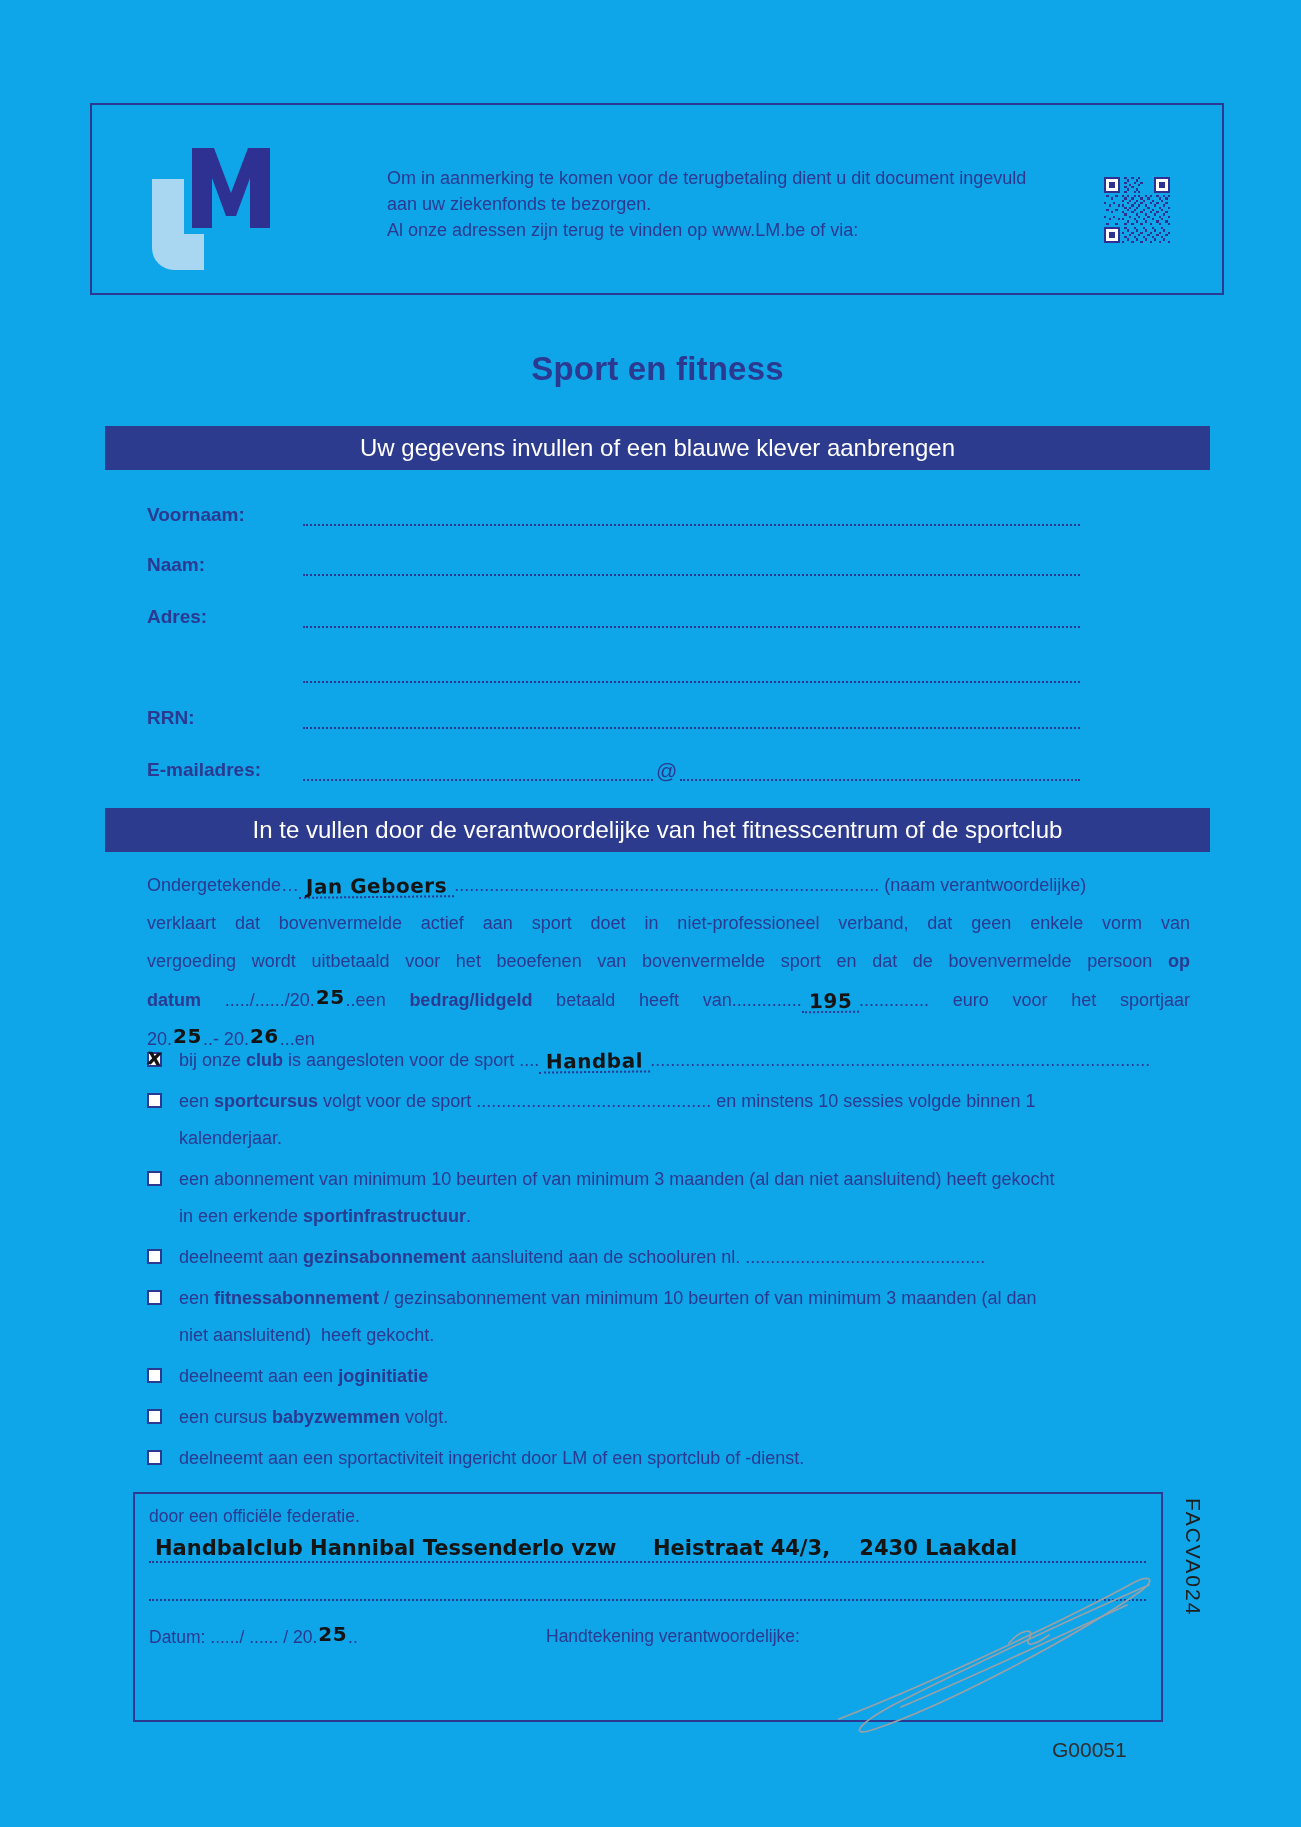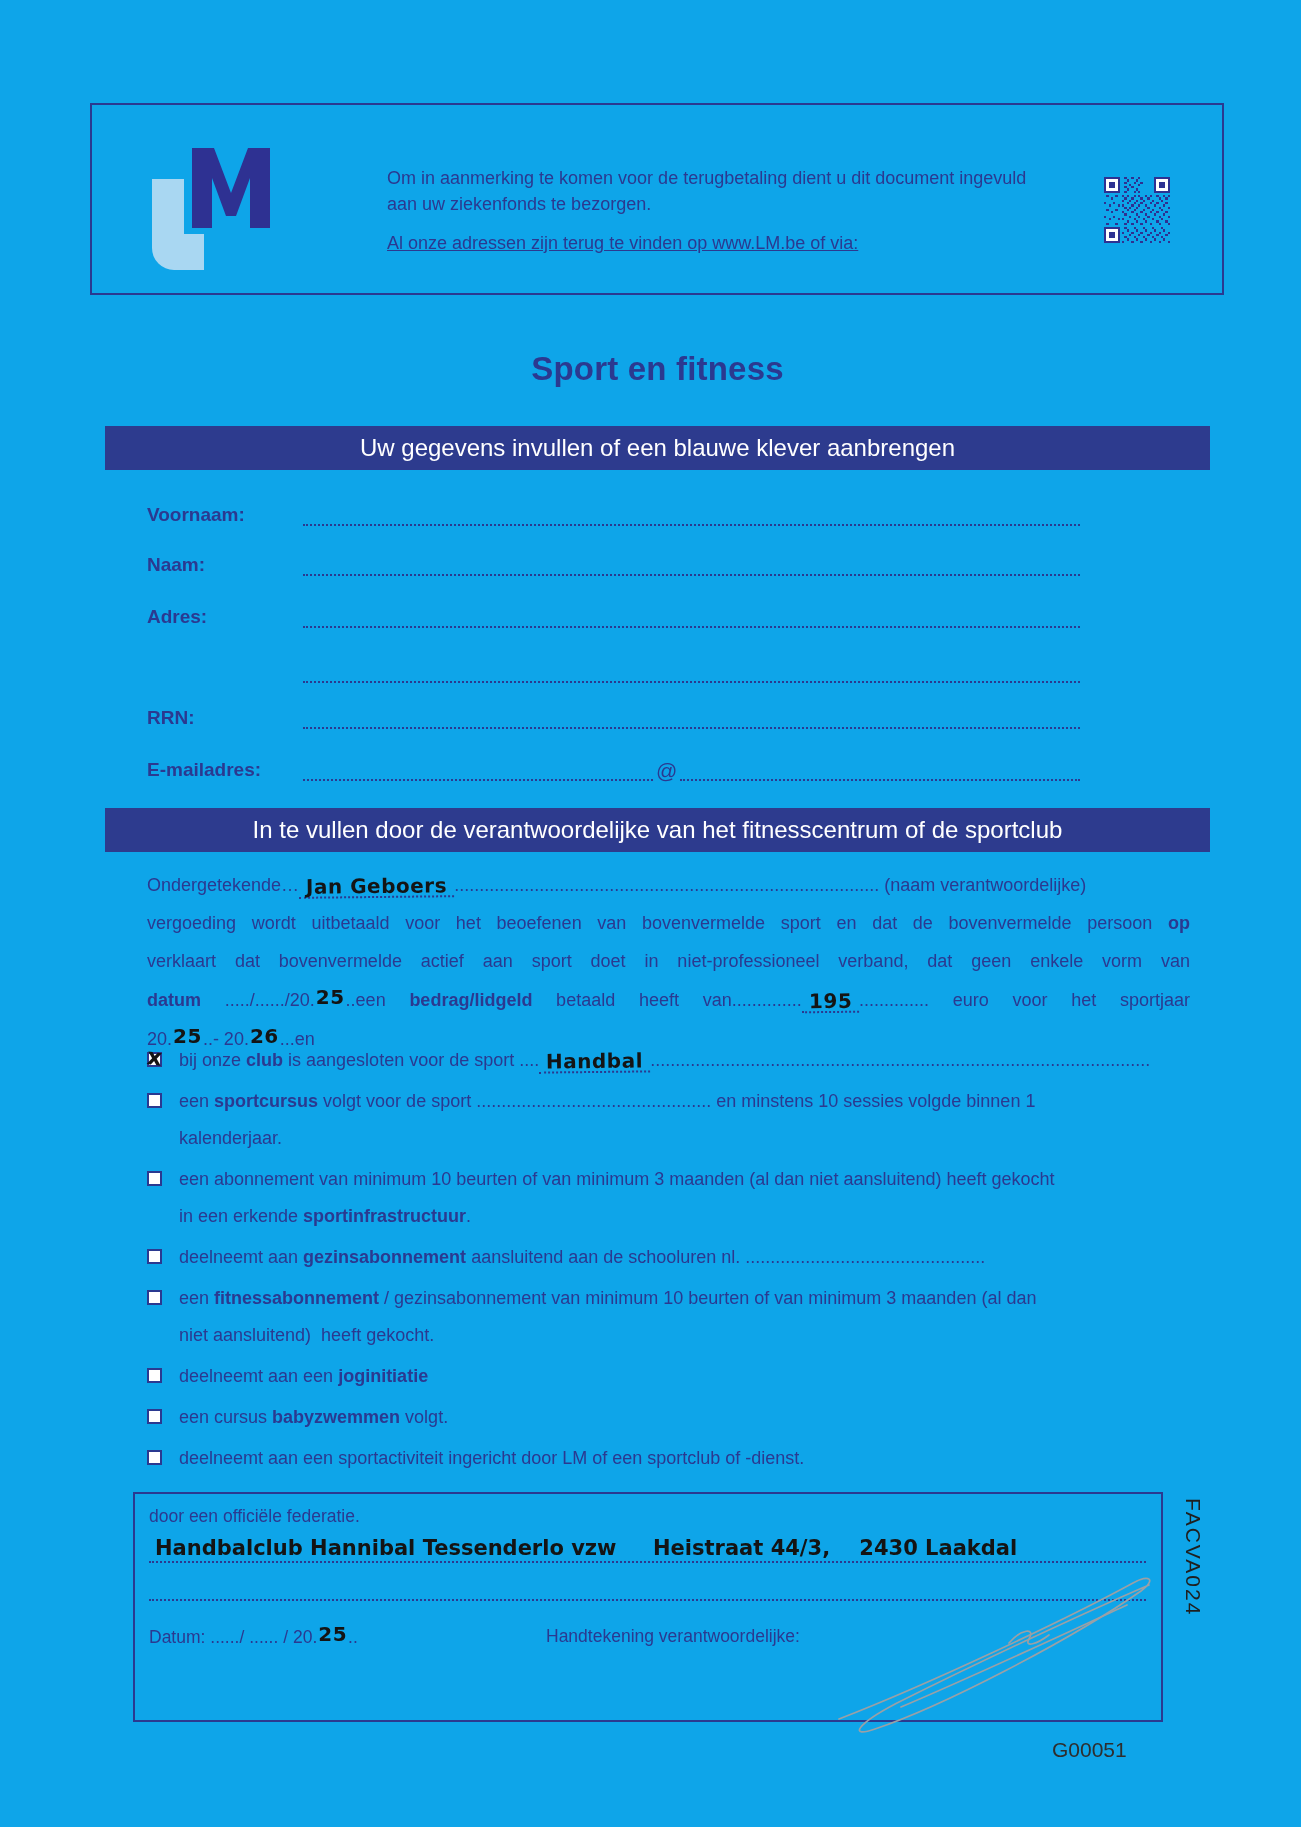--- a/index.html
+++ b/index.html
@@ -14,21 +14,21 @@
     font-family:"Liberation Sans",sans-serif;color:var(--ink);
     overflow:hidden;
   }
   
   .header-box{
     position:absolute;left:90px;top:103px;width:1134px;height:192px;
     border:2px solid var(--ink);
   }
   .logo{position:absolute;left:58px;top:43px;width:120px;height:122px;}
   .header-text{position:absolute;left:295px;top:60px;width:640px;font-size:18px;line-height:26px;}
-  .header-text .p2{margin-top:13px;text-decoration:underline;}
+  .header-text .p2{}
   .qr{position:absolute;left:1012px;top:72px;width:66px;height:66px;}
   
   .doc-title{
     position:absolute;left:105px;top:350px;width:1105px;text-align:center;
     font-size:33px;font-weight:700;letter-spacing:0.2px;
   }
   .banner{
     position:absolute;left:105px;width:1105px;height:44px;background:var(--banner);
     color:#fff;font-size:24px;display:flex;align-items:center;justify-content:center;
   }
@@ -179,22 +179,22 @@
       <span class="fline fixed dotline" style="width:350px;"></span>
       <span class="at-sign">@</span>
       <span class="fline dotline"></span>
     </div>
   </div>
 
   <div class="banner b2">In te vullen door de verantwoordelijke van het fitnesscentrum of de sportclub</div>
 
   <div class="paragraph">
     <div class="pline"><span>Ondergetekende…</span><span class="seg-h">Jan Geboers</span><span>..................................................................................... (naam verantwoordelijke)</span></div>
+    <div class="pline fill"><span>verklaart dat bovenvermelde actief aan sport doet in niet-professioneel verband, dat geen enkele vorm van</span></div>
     <div class="pline fill"><span>vergoeding wordt uitbetaald voor het beoefenen van bovenvermelde sport en dat de bovenvermelde persoon </span><span class="seg-b">op</span></div>
-    <div class="pline fill"><span>verklaart dat bovenvermelde actief aan sport doet in niet-professioneel verband, dat geen enkele vorm van</span></div>
     <div class="pline fill"><span class="seg-b">datum</span><span> ...../....../20.</span><span class="seg-hn">25</span><span>..een </span><span class="seg-b">bedrag/lidgeld</span><span> betaald heeft van..............</span><span class="seg-h">195</span><span>.............. euro voor het sportjaar</span></div>
     <div class="pline"><span>20.</span><span class="seg-hn">25</span><span>..- 20.</span><span class="seg-hn">26</span><span>...en</span></div>
   </div>
 
   <div class="cblist">
     <div class="cbitem">
       <span class="cbox">
           <span class="cbmark">x</span>
         </span>
       <span class="cbtext"><span>bij onze </span><span class="seg-b">club</span><span> is aangesloten voor de sport ....</span><span class="seg-h">Handbal</span><span>....................................................................................................</span></span>

